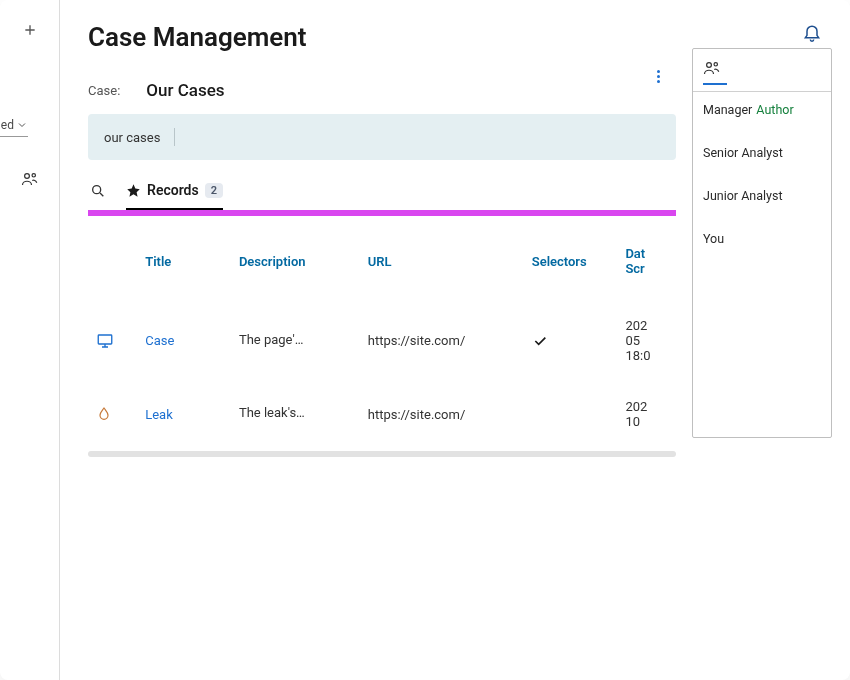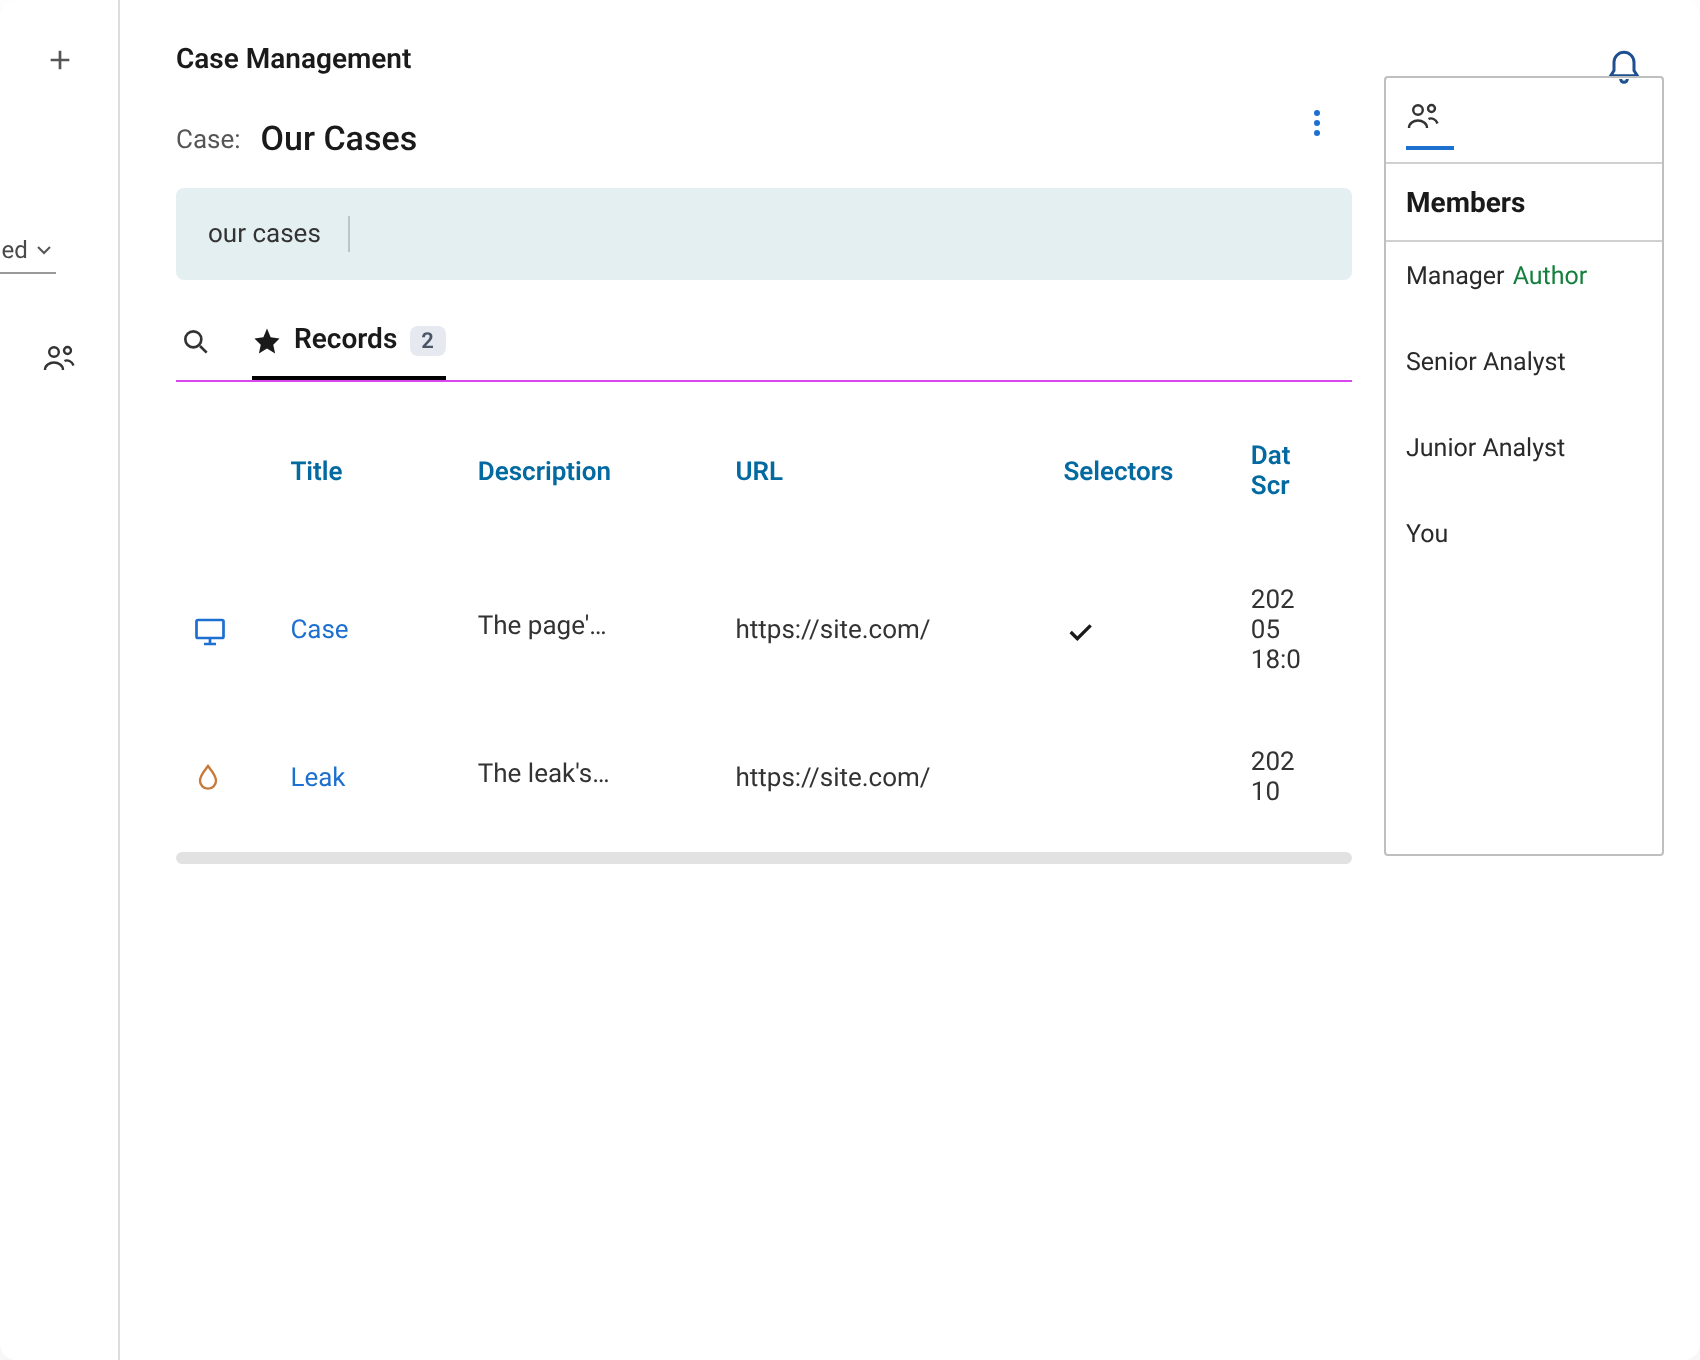--- a/index.html
+++ b/index.html
@@ -51,30 +51,30 @@
   display: flex;
   flex-direction: column;
 }
 .top-row {
   display: flex;
   align-items: flex-start;
   justify-content: space-between;
   padding-right: 28px;
 }
 .title {
-  font-size: 14px;
+  font-size: 26px;
   font-weight: 600;
   color: #1a1a1a;
 }
 .bell { cursor: pointer; }
 .case-row {
   display: flex;
   align-items: center;
-  gap: 10px;
-  margin-top: 18px;
+  gap: 26px;
+  margin-top: 28px;
 }
 .case-label { font-size: 13px; color: #555; }
 .case-name { font-size: 17px; font-weight: 500; color: #1a1a1a; }
 .kebab {
   cursor: pointer;
   display: flex;
   flex-direction: column;
   gap: 2px;
   padding: 4px;
 }
@@ -98,21 +98,21 @@
   margin-top: 14px;
 }
 .banner-title { font-size: 13px; color: #333; }
 .banner-sep { width: 1px; height: 18px; background: #b8c5c9; }
 .banner-desc { font-size: 13px; color: #555; }
 .tabs-row {
   display: flex;
   align-items: center;
   gap: 18px;
   margin-top: 16px;
-  border-bottom: 1px solid #d946ef;
+  border-bottom: 6px solid #d946ef;
 }
 .search-icon-wrap { padding: 6px 2px 10px 2px; cursor: pointer; }
 .tab {
   display: flex;
   align-items: center;
   gap: 6px;
   padding: 6px 0 10px 0;
   cursor: pointer;
   border-bottom: 2px solid transparent;
 }
@@ -342,21 +342,20 @@
         <div class="right-icon-row">
           <svg width="18" height="18" viewBox="0 0 24 24" fill="none" stroke="#333" stroke-width="1.6">
               <circle cx="8" cy="8" r="3.2"></circle>
               <path d="M2 20c0-3 3-5 6-5s6 2 6 5"></path>
               <circle cx="17" cy="7" r="2.3"></circle>
               <path d="M15 14c2-1 5 0 6 3"></path>
             </svg>
         </div>
         <div class="right-icon-underline"></div>
         <div class="right-divider"></div>
-        <div class="members-title">Members</div>
         <div class="members-list">
           <div class="member-row">
             <span>Manager</span>
             <span class="member-role">Author</span>
           </div>
           <div class="member-row">
             <span>Senior Analyst</span>
           </div>
           <div class="member-row">
             <span>Junior Analyst</span>

